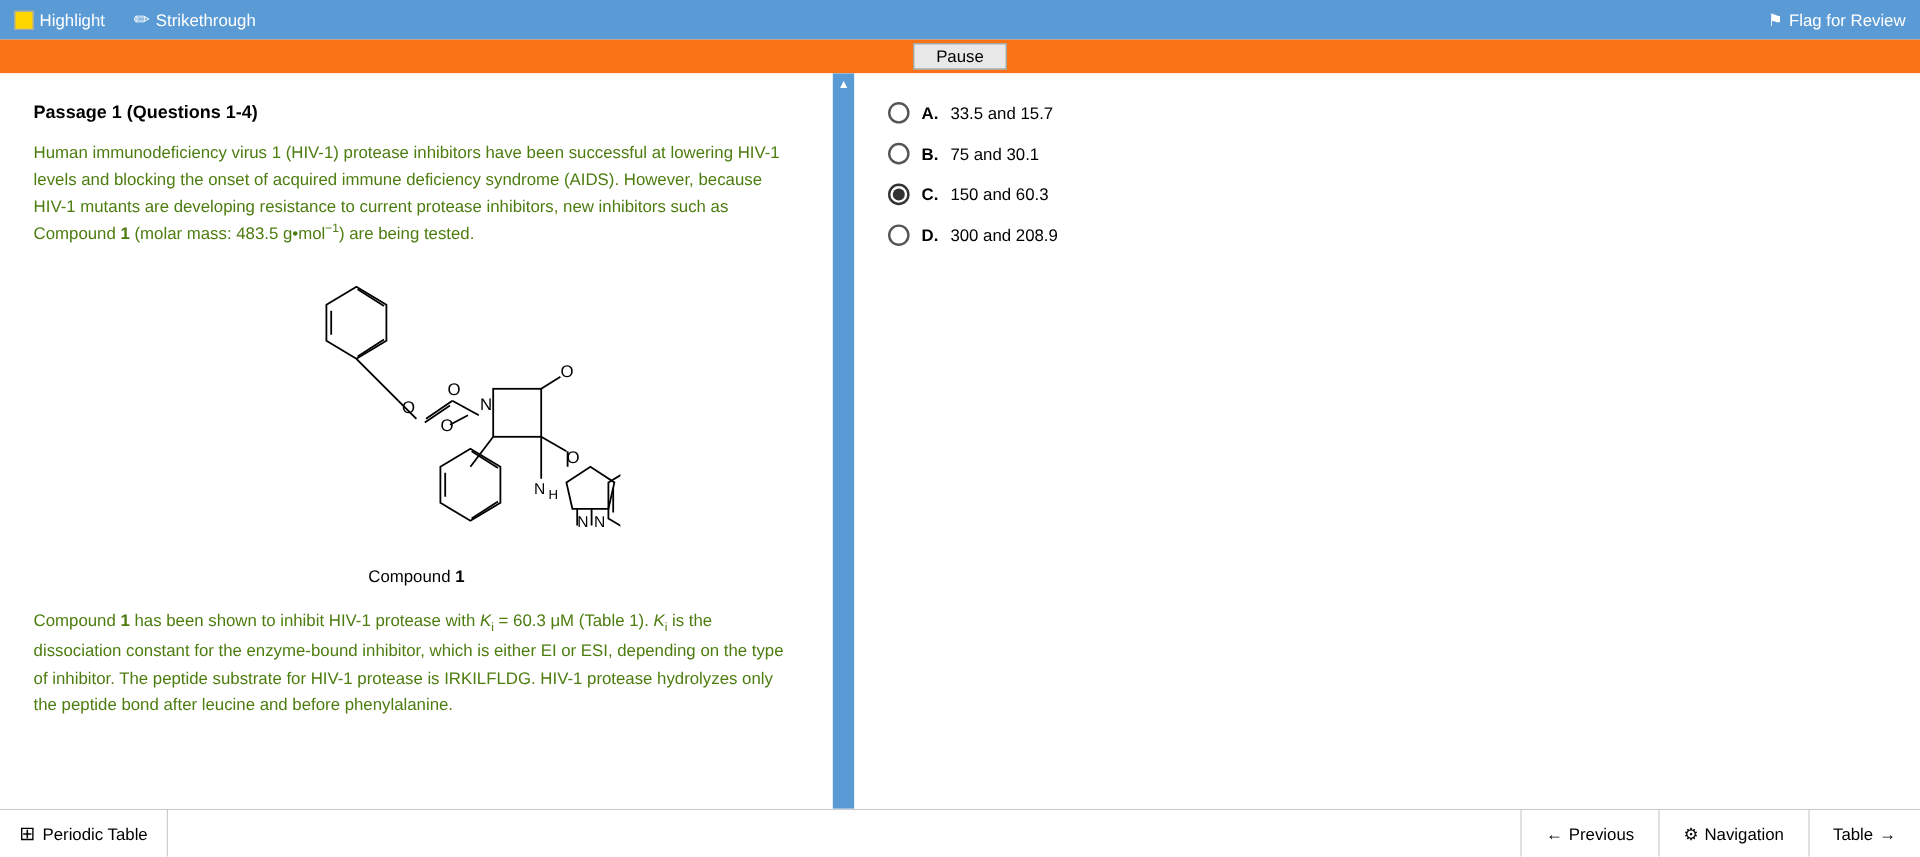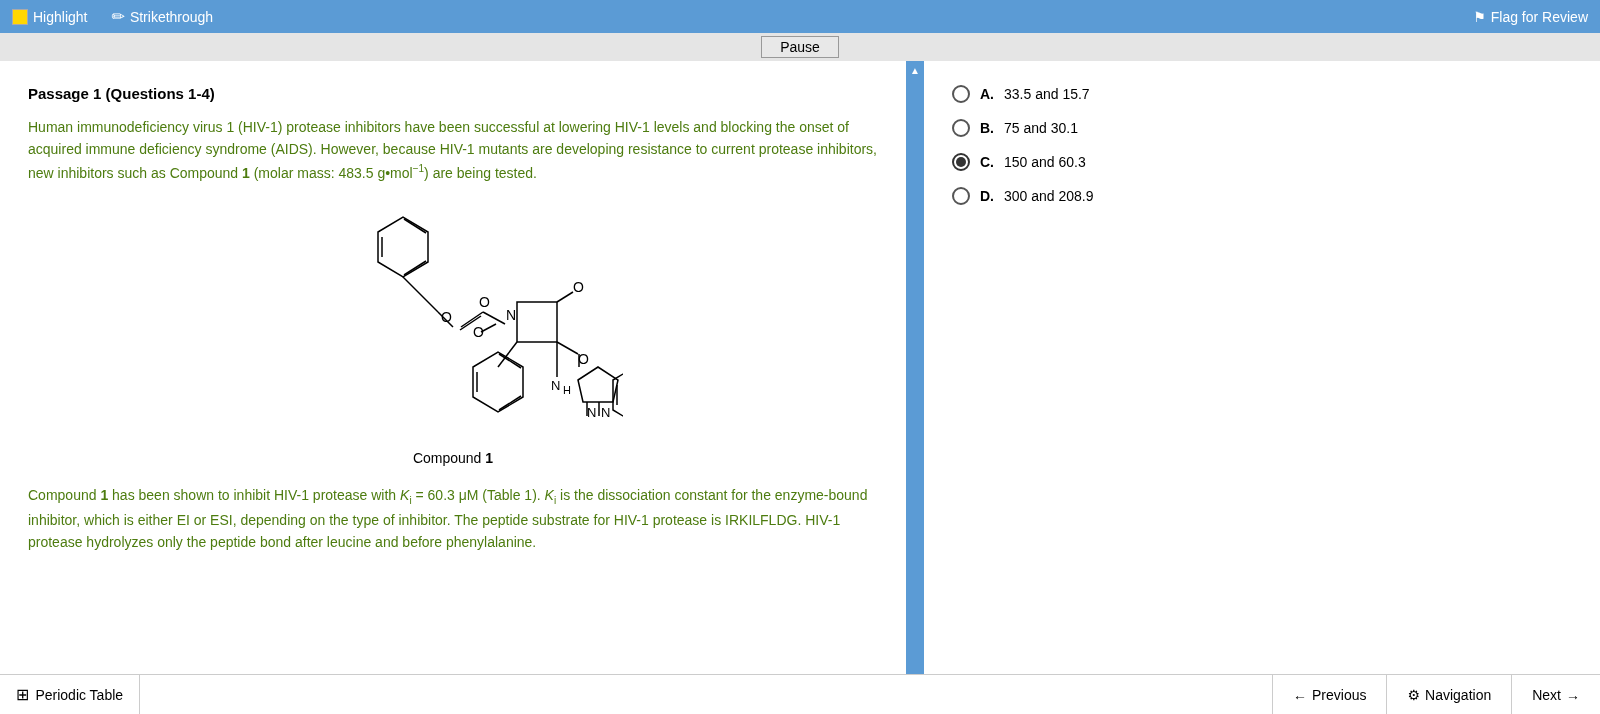--- a/index.html
+++ b/index.html
@@ -20,21 +20,21 @@
       color: #fff; font-size: 14px; cursor: pointer;
       background: none; border: none;
     }
     .toolbar-btn .yellow-sq {
       width: 16px; height: 16px; background: #ffd700; border: 1px solid #aaa; display: inline-block;
     }
     .toolbar-flag { color: #fff; font-size: 14px; cursor: pointer; display: flex; align-items: center; gap: 5px; }
 
     
     #pause-bar {
-      background: #e5e5e5;
+      background: #f97316;
       height: 28px;
       display: flex;
       align-items: center;
       justify-content: center;
     }
     #pause-bar button {
       background: #e8e8e8;
       border: 1px solid #999;
       padding: 2px 18px;
       font-size: 14px;
@@ -43,21 +43,21 @@
 
     
     #main-content {
       display: flex;
       height: calc(714px - 33px - 28px - 40px);
       overflow: hidden;
     }
 
     
     #left-pane {
-      width: 906px;
+      width: 694px;
       padding: 24px 28px;
       overflow-y: auto;
       border-right: none;
       background: #fff;
     }
 
     
     #divider {
       width: 18px;
       background: #5b9bd5;
@@ -328,17 +328,17 @@
   <div id="nav-buttons">
     <button class="nav-btn">
       <span>←</span>
       <span>Previous</span>
     </button>
     <button class="nav-btn">
       <span>⚙</span>
       <span>Navigation</span>
     </button>
     <button class="nav-btn">
-      <span>Next</span>
+      <span>Table</span>
       <span>→</span>
     </button>
   </div>
 </div>
 
 </body></html>

